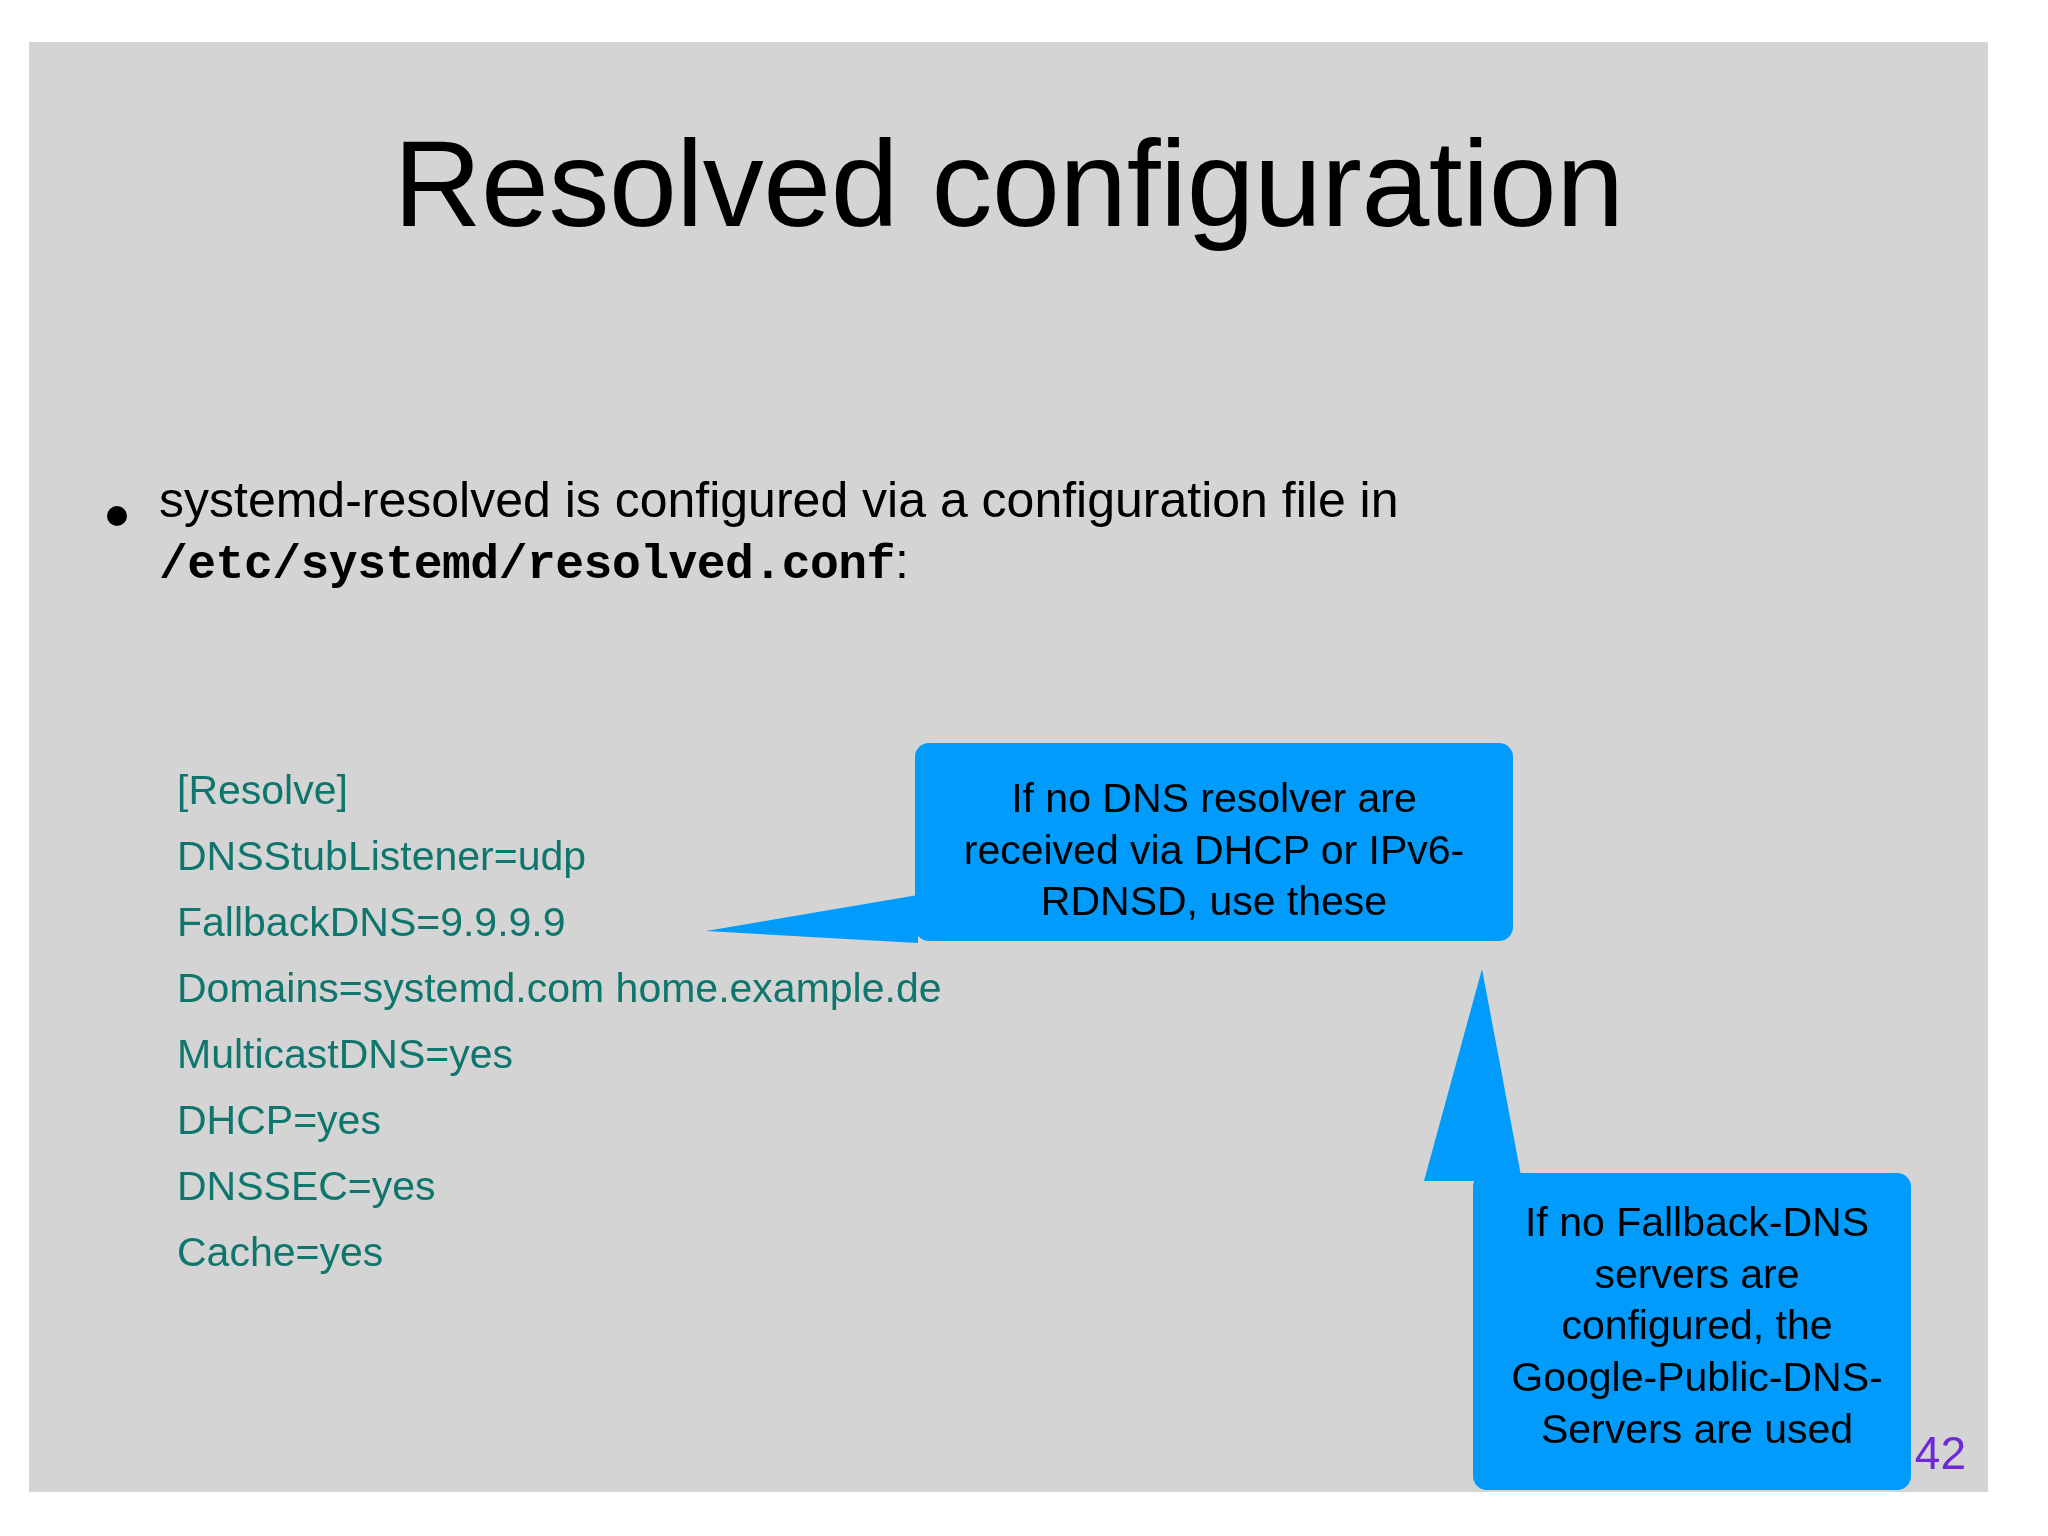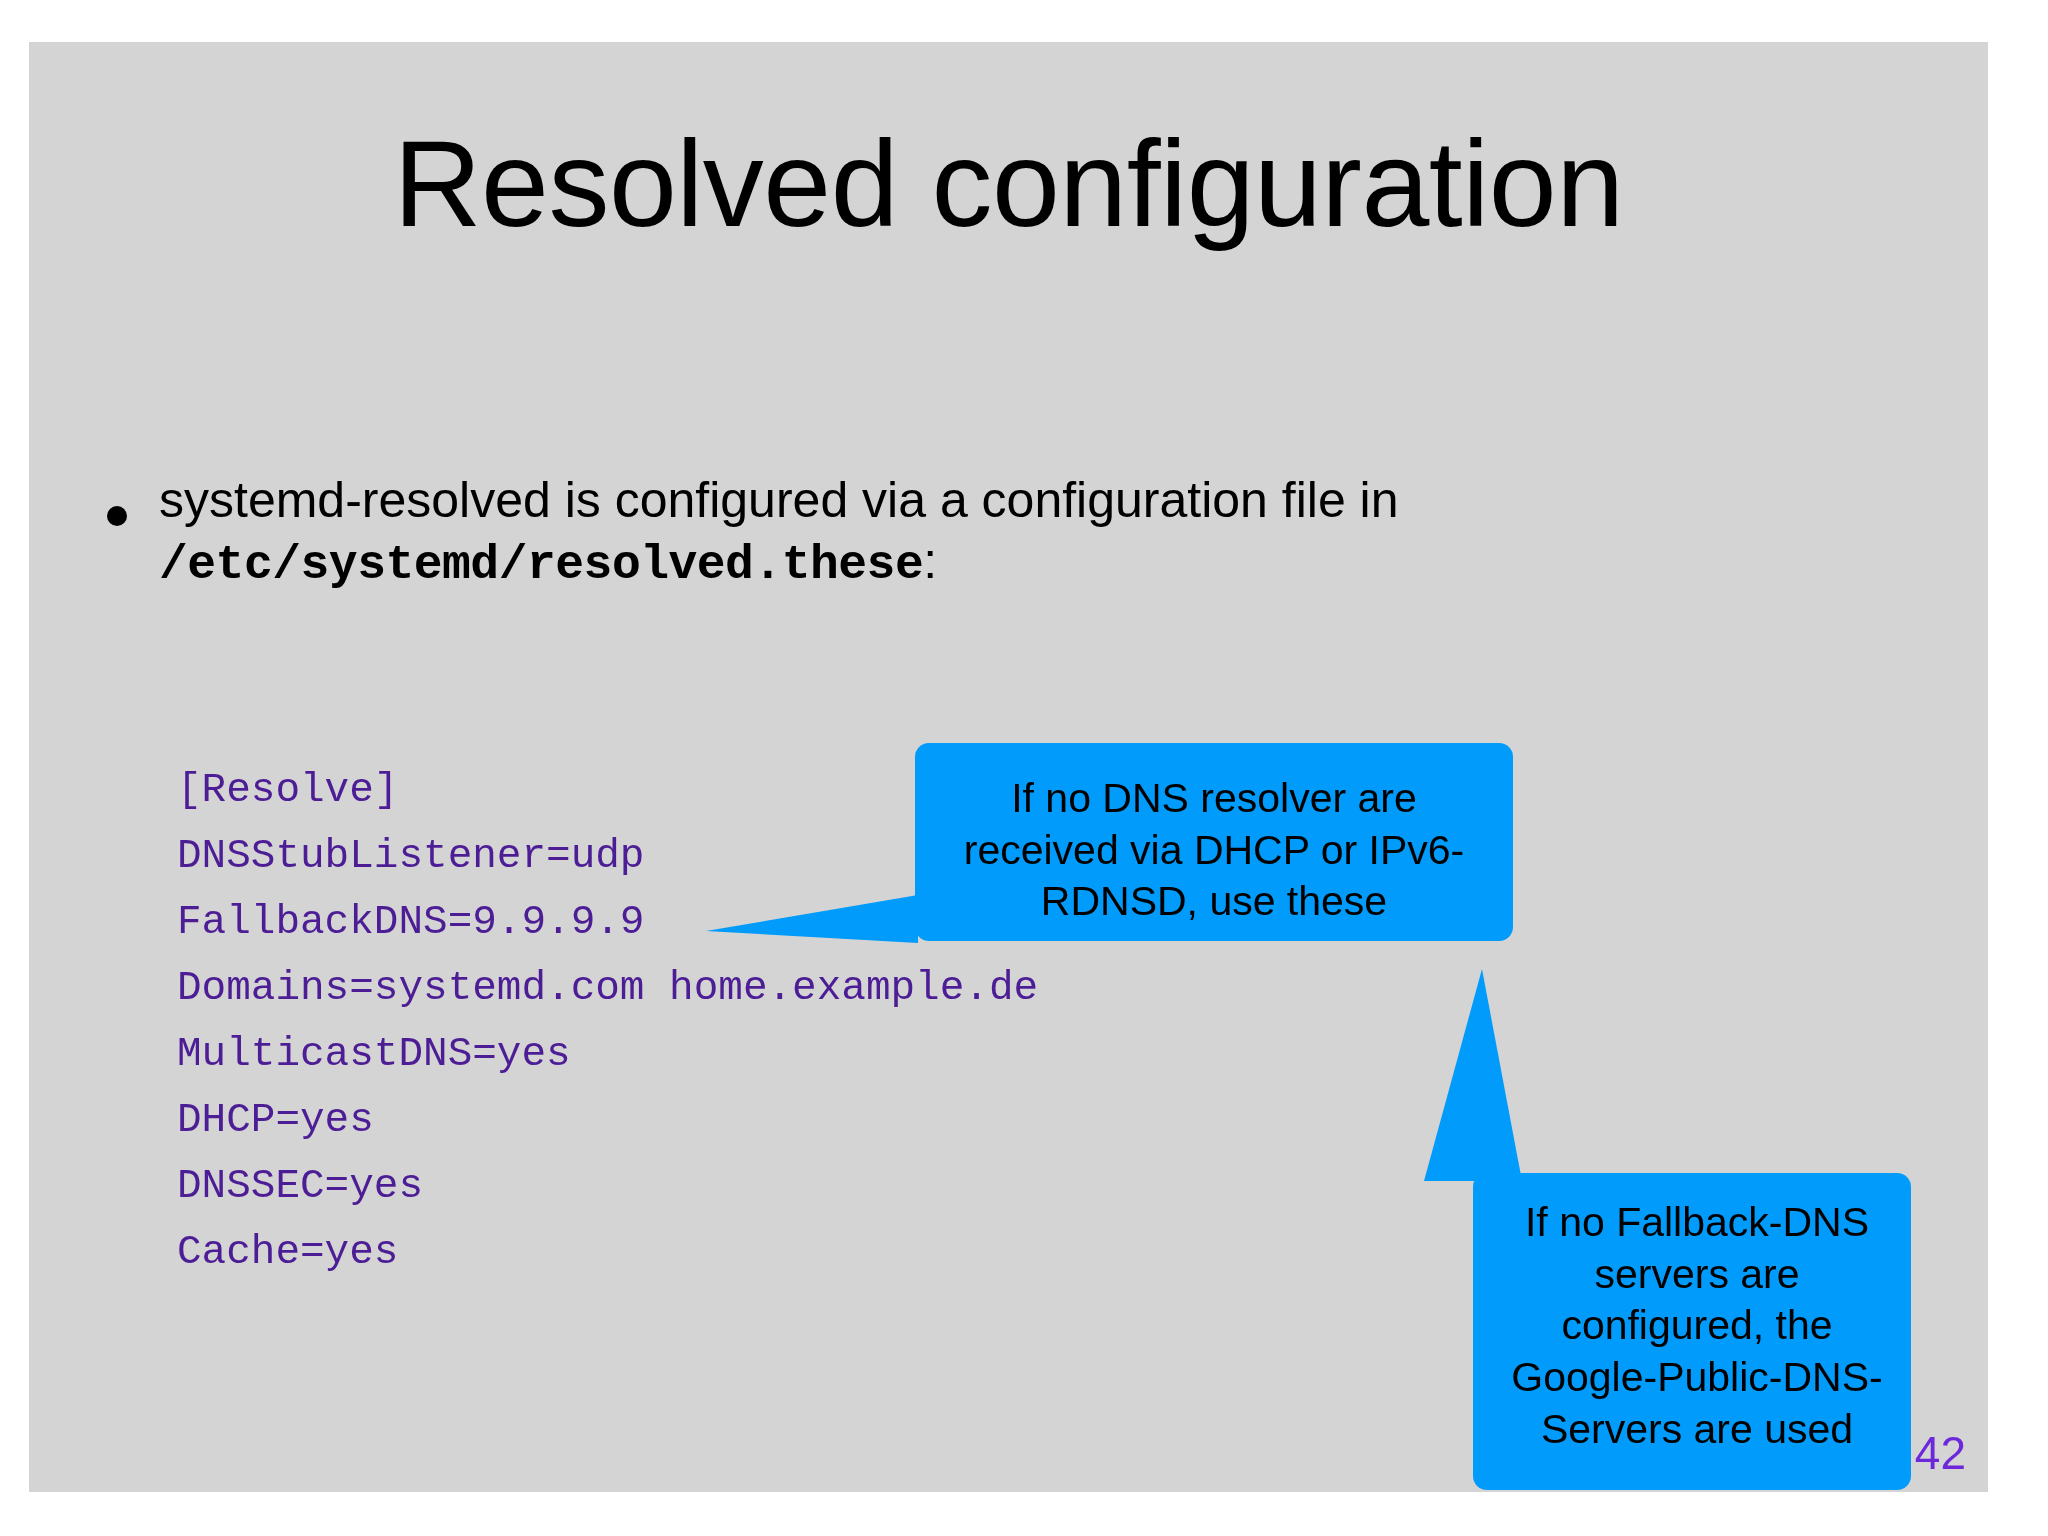--- a/index.html
+++ b/index.html
@@ -71,23 +71,23 @@
     font-weight: bold;
     font-size: 48px;
     letter-spacing: -0.5px;
   }
 
   
   #config {
     position: absolute;
     left: 148px;
     top: 728px;
-    font-family: Liberation Mono, monospace;
+    font-family: Liberation Sans, sans-serif;
     font-size: 41px;
-    color: #4c1d95;
+    color: #0f766e;
     line-height: 1;
   }
   #config .cfg-line {
     height: 66px;
     white-space: pre;
   }
 
   
   .callout {
     position: absolute;
@@ -151,21 +151,21 @@
 </head>
 <body>
 
 <div id="slide">
 
   <div id="title">Resolved configuration</div>
 
   <div id="bullet-block">
     <div class="bullet-row">
       <span class="bullet-dot"></span>
-      <span class="bullet-text"><span>systemd-resolved is configured via a configuration file in </span><span class="mono-bold">/etc/systemd/resolved.these</span><span>:</span></span>
+      <span class="bullet-text"><span>systemd-resolved is configured via a configuration file in </span><span class="mono-bold">/etc/systemd/resolved.conf</span><span>:</span></span>
     </div>
   </div>
 
   <div id="config">
     <div class="cfg-line">[Resolve]</div>
     <div class="cfg-line">DNSStubListener=udp</div>
     <div class="cfg-line">FallbackDNS=9.9.9.9</div>
     <div class="cfg-line">Domains=systemd.com home.example.de</div>
     <div class="cfg-line">MulticastDNS=yes</div>
     <div class="cfg-line">DHCP=yes</div>

